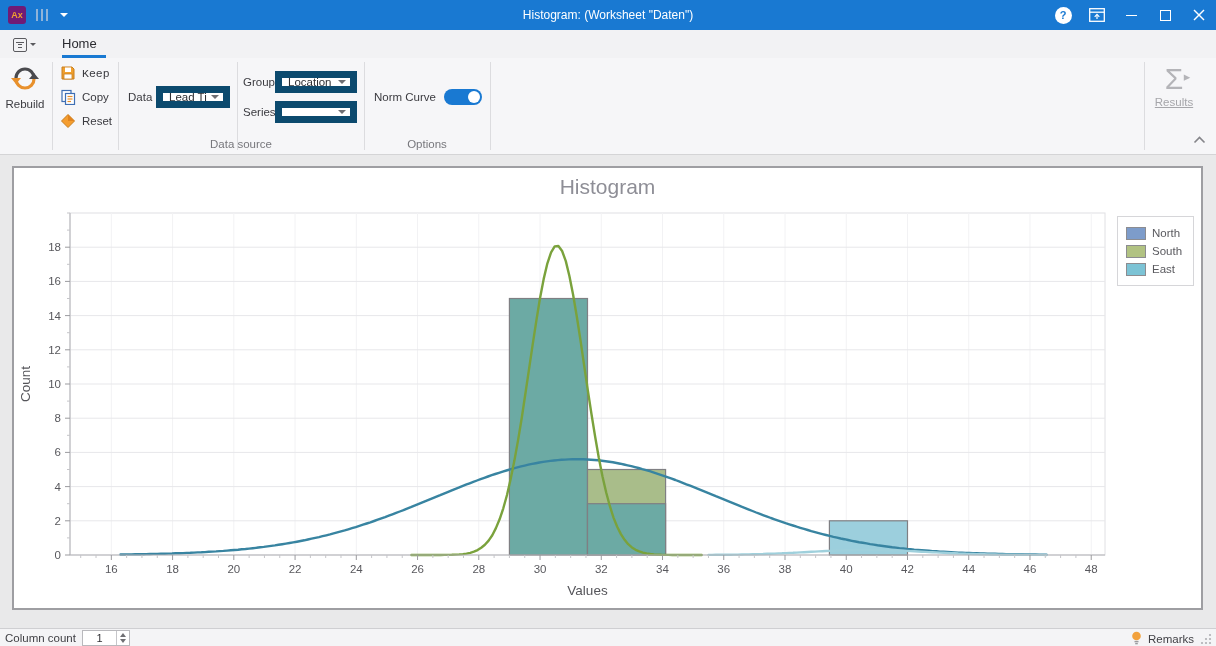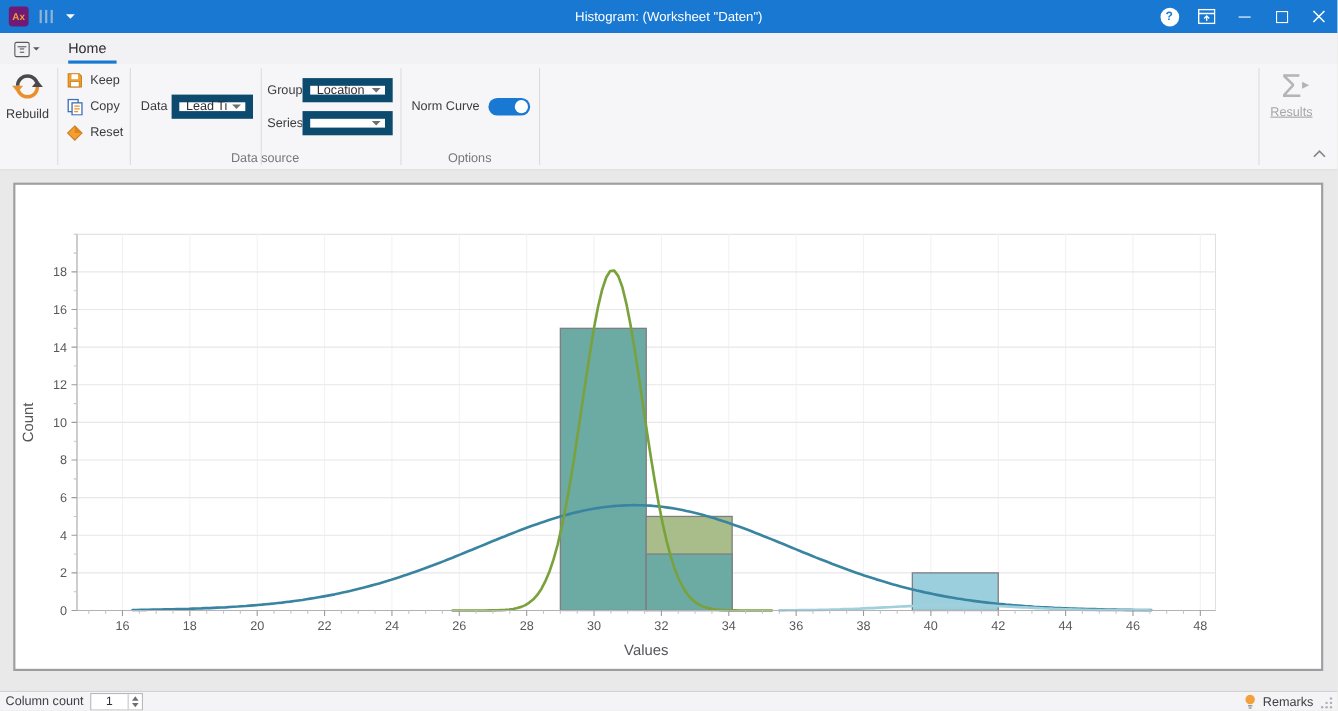--- a/index.html
+++ b/index.html
@@ -154,21 +154,21 @@
         <path d="M6,15 A9,9 0 0 1 24,15" fill="none" stroke="#4a4a4e" stroke-width="3.2"></path>
         <polygon points="24,10 29,16 19,16" fill="#4a4a4e"></polygon>
         <path d="M24,16 A9,9 0 0 1 6,16" fill="none" stroke="#e8902c" stroke-width="3.2"></path>
         <polygon points="6,21 1,15 11,15" fill="#e8902c"></polygon>
       </svg>
       <span class="blabel">Rebuild</span>
     </div>
 
     <div class="rsep" style="left:52px;"></div>
 
-    <div class="small-btn" style="left:60px; top:5px;">
+    <div class="small-btn" style="left:60px; top:5px;font-family:Liberation Mono, monospace;">
       <svg width="16" height="16" viewBox="0 0 16 16">
         <path d="M2,2 h10 l2,2 v10 h-12 z" fill="#f0a02f" stroke="#c87f1f" stroke-width="1"></path>
         <rect x="5" y="2.5" width="6" height="4.5" fill="#fff"></rect>
         <rect x="4" y="9" width="8" height="5" fill="#fff" stroke="#c87f1f" stroke-width="0.8"></rect>
       </svg>
       <span>Keep</span>
     </div>
     <div class="small-btn" style="left:60px; top:29px;">
       <svg width="16" height="16" viewBox="0 0 16 16">
         <rect x="2" y="1.5" width="9" height="11" fill="#fff" stroke="#3f6fb4" stroke-width="1.2"></rect>
@@ -387,20 +387,35 @@
           <line x1="51" y1="113.39999999999998" x2="56" y2="113.39999999999998" stroke="#9b9b9f"></line>
           <text x="47" y="117.39999999999998" text-anchor="end" font-size="11.5" font-family="&quot;Liberation Sans&quot;, sans-serif" fill="#58585d">16</text>
           <line x1="53" y1="96.30000000000001" x2="56" y2="96.30000000000001" stroke="#c5c5c9"></line>
           <line x1="51" y1="79.19999999999999" x2="56" y2="79.19999999999999" stroke="#9b9b9f"></line>
           <text x="47" y="83.19999999999999" text-anchor="end" font-size="11.5" font-family="&quot;Liberation Sans&quot;, sans-serif" fill="#58585d">18</text>
           <line x1="53" y1="62.10000000000002" x2="56" y2="62.10000000000002" stroke="#c5c5c9"></line>
           <line x1="53" y1="45" x2="56" y2="45" stroke="#c5c5c9"></line>
           <text x="573.5" y="427" text-anchor="middle" font-size="13.5" font-family="&quot;Liberation Sans&quot;, sans-serif" fill="#55555a">Values</text>
           <text x="16" y="216" text-anchor="middle" font-size="13.5" font-family="&quot;Liberation Sans&quot;, sans-serif" fill="#55555a" transform="rotate(-90 16 216)">Count</text>
         </svg>
+      <div class="chart-title">Histogram</div>
+      <div class="legend" id="legend">
+          <div class="legend-row">
+            <span class="legend-swatch" style="background: rgb(125, 156, 202);"></span>
+            <span class="legend-label">North</span>
+          </div>
+          <div class="legend-row">
+            <span class="legend-swatch" style="background: rgb(177, 194, 130);"></span>
+            <span class="legend-label">South</span>
+          </div>
+          <div class="legend-row">
+            <span class="legend-swatch" style="background: rgb(124, 195, 213);"></span>
+            <span class="legend-label">East</span>
+          </div>
+        </div>
     </div>
   </div>
 
   <div class="statusbar">
     <span class="sb-label">Column count</span>
     <div class="spinner">
       <span class="sval">1</span>
       <span class="sbtns">
         <span class="up"></span>
         <span class="down"></span>

